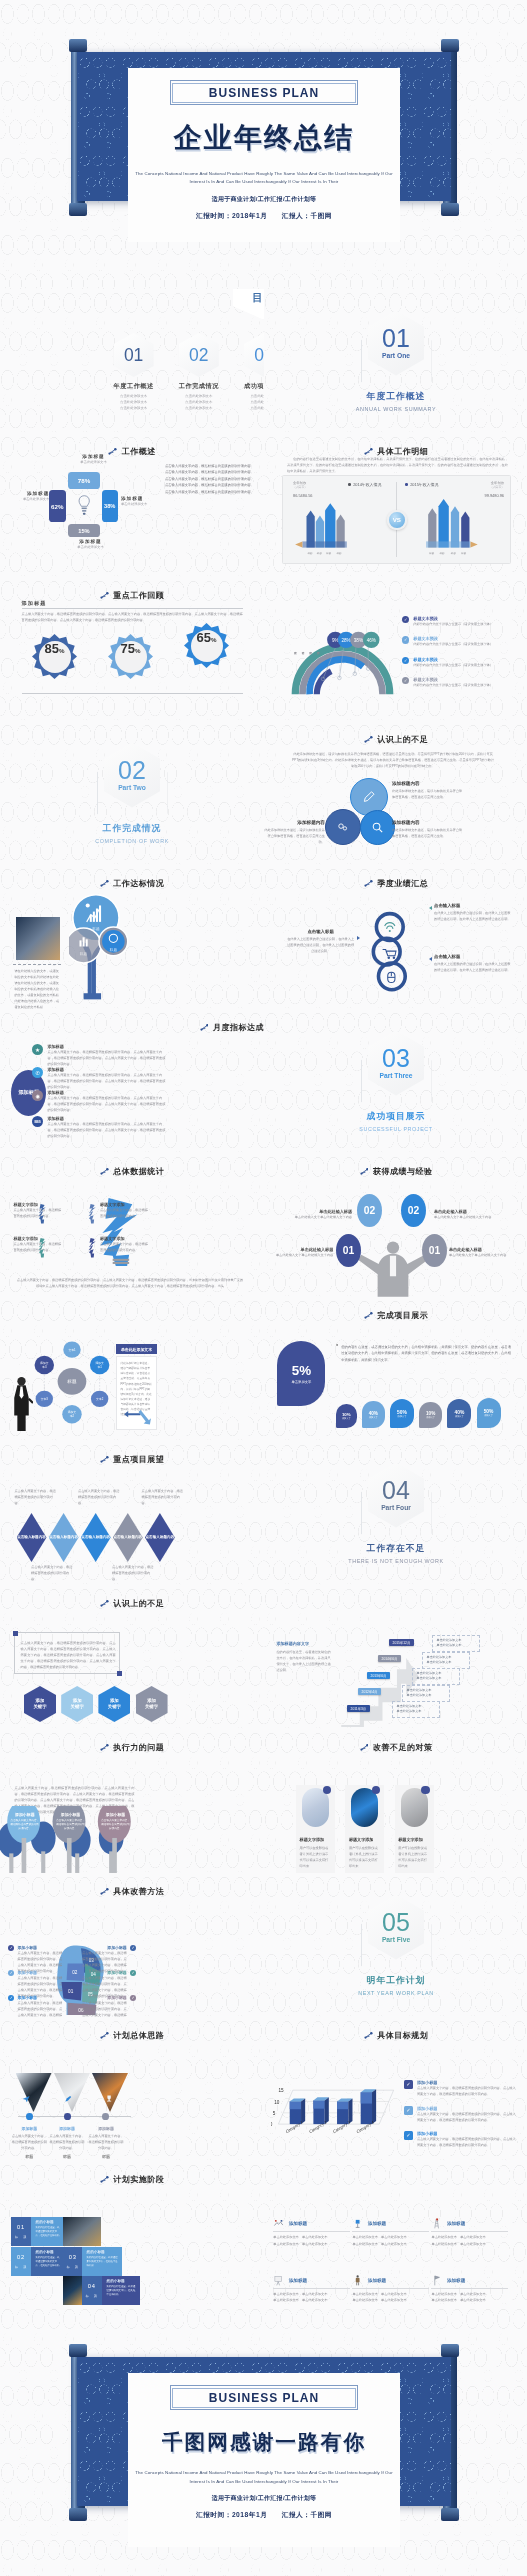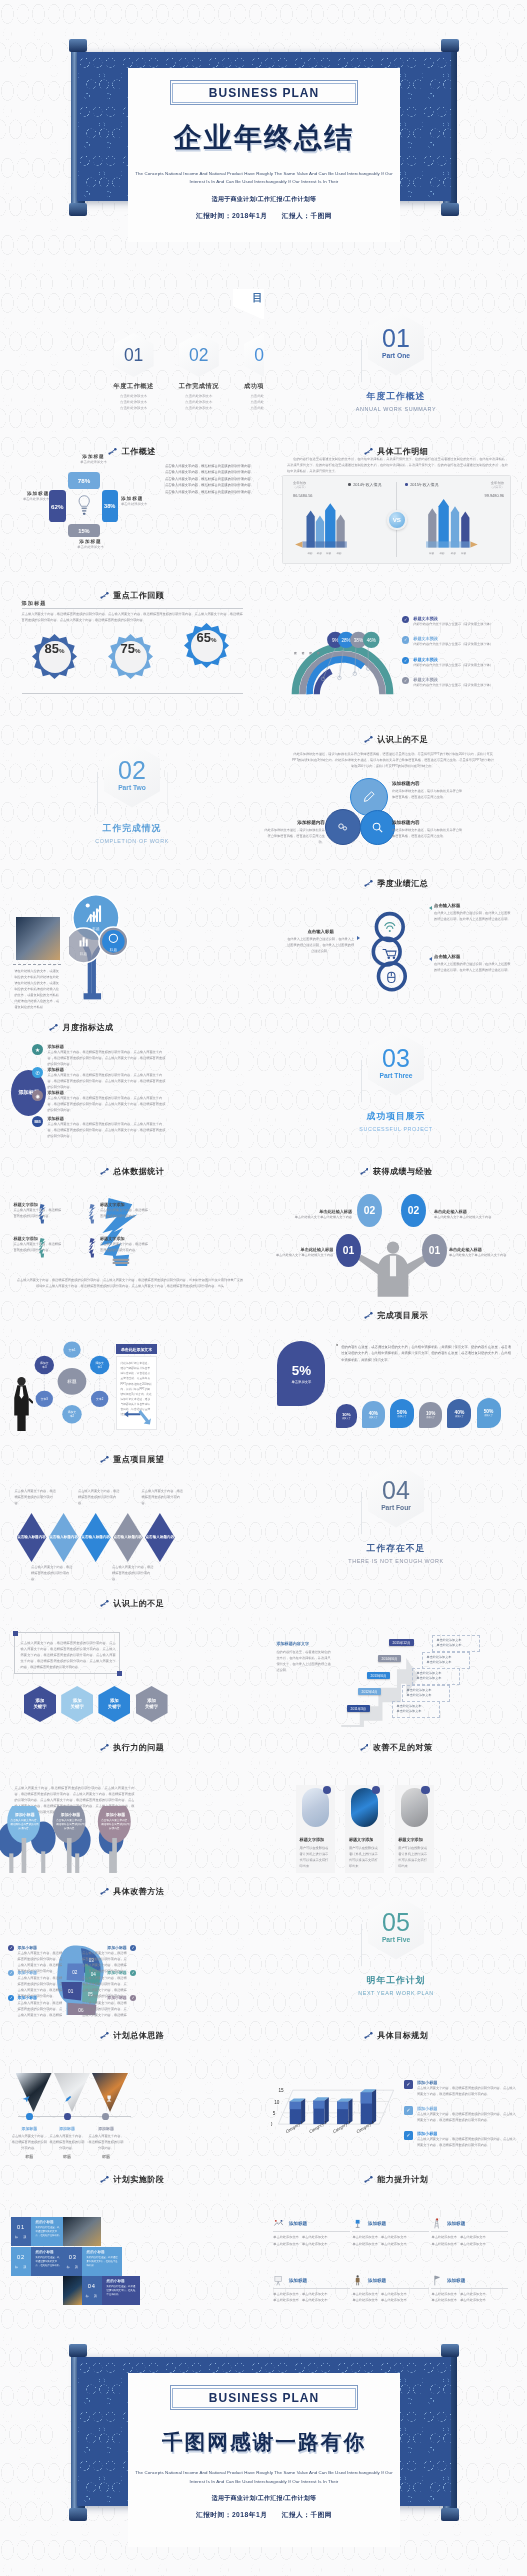--- a/index.html
+++ b/index.html
@@ -521,20 +521,29 @@
       </div>
       <div style="position:absolute;left:-2.1px;top:99px;width:63px;text-align:right">
         <div style="font-size:4.6px;font-weight:bold;color:#3a3a3a">添加标题内容</div>
         <div class="ptxt" style="margin-top:1.5px">此处添加详细文本描述，建议与标题相关并符合整体语言风格，语言描述尽量简洁生动。</div>
       </div>
     </div>
   </div>
 
   <div class="row">
     <div class="slide cloudbg">
+      <div class="shead">
+        <svg class="bolt" viewBox="0 0 24 24">
+            <circle cx="4" cy="18" r="3" fill="#2f5293"></circle>
+            <circle cx="20" cy="6" r="3.4" fill="#2f5293"></circle>
+            <path d="M5 17 L19 7" stroke="#2f5293" stroke-width="2.4" fill="none"></path>
+            <path d="M5 17 L15 14" stroke="#2f5293" stroke-width="2.2" fill="none"></path>
+          </svg>
+        <h3>工作达标情况</h3>
+      </div>
       <div class="imgph" style="position:absolute;left:15.5px;top:52px;width:44px;height:43px"></div>
       <div style="position:absolute;left:13.4px;top:99px;width:48px;height:1.5px;border-top:0.5px dashed #9aa1ad"></div>
       <p class="ptxt" style="position:absolute;left:14.4px;top:103px;width:47px">请在此处输入您的文本，或者复制您的文本粘贴到此处请在此处请在此处输入您的文本，或者复制您的文本粘贴请在此处输入您的文本，或者复制您的文本粘贴此处请在此处输入您的文本，或者复制您的文本粘贴</p>
       <svg style="position:absolute;left:69px;top:23px" width="98" height="116" viewBox="0 0 190 226">
         <path d="M42 210 L42 140 L58 140 L58 118 L44 98 M58 140 L74 118 M58 140 L58 120" stroke="#3f66a8" stroke-width="0" fill="none"></path>
         <path d="M36 214 L36 140 C36 128 26 118 24 104 L34 108 C40 118 44 126 44 136 L44 214 Z" fill="#3f66a8"></path>
         <path d="M44 214 L44 136 C44 124 56 116 62 104 L68 112 C62 122 52 130 52 142 L52 214 Z" fill="#3f66a8"></path>
         <rect x="28" y="205" width="34" height="12" fill="#3f66a8"></rect>
         <circle cx="52" cy="58" r="45" fill="#5b9fd8"></circle>
         <circle cx="52" cy="58" r="45" fill="none" stroke="#fff" stroke-width="3"></circle>
@@ -595,21 +604,21 @@
         <div class="ptxt" style="margin-top:1.5px">在此录入上述图表的综合描述说明，在此录入上述图表的综合描述说明，在此录入上述图表的综合描述说明。</div>
       </div>
       <div style="position:absolute;left:93px;top:71px;width:0;height:0;border-left:3.1px solid #3f66a8;border-top:2.1px solid transparent;border-bottom:2.1px solid transparent"></div>
       <div style="position:absolute;left:165px;top:41px;width:0;height:0;border-right:3.1px solid #4e9b9b;border-top:2.1px solid transparent;border-bottom:2.1px solid transparent"></div>
       <div style="position:absolute;left:165px;top:92px;width:0;height:0;border-right:3.1px solid #3f66a8;border-top:2.1px solid transparent;border-bottom:2.1px solid transparent"></div>
     </div>
   </div>
 
   <div class="row">
     <div class="slide cloudbg">
-      <div class="shead" style="justify-content:flex-start;padding-left:49px">
+      <div class="shead" style="justify-content:flex-end;padding-left:49px">
         <svg class="bolt" viewBox="0 0 24 24">
             <circle cx="4" cy="18" r="3" fill="#2f5293"></circle>
             <circle cx="20" cy="6" r="3.4" fill="#2f5293"></circle>
             <path d="M5 17 L19 7" stroke="#2f5293" stroke-width="2.4" fill="none"></path>
             <path d="M5 17 L15 14" stroke="#2f5293" stroke-width="2.2" fill="none"></path>
           </svg>
         <h3>月度指标达成</h3>
       </div>
       <div class="circ" style="position:absolute;left:11.3px;top:61px;width:35px;height:46px;border-radius:50%;background:#3f4f96;font-size:5.2px;font-weight:bold;text-align:center;line-height:1.5;padding:0 5.2px">添加标题</div>
       <div style="position:absolute;left:32px;top:35px;width:134px">
@@ -1254,29 +1263,20 @@
         <span style="font-size:5.7px;letter-spacing:1px">04</span>
         <span style="font-size:3.1px;margin-top:4.1px;letter-spacing:1px;opacity:.85">标　题</span>
       </div>
       <div style="position:absolute;left:102px;top:115px;width:38px;height:29px;background:#3f4f96;color:#fff;padding:3.1px 3.1px 0 4.6px">
         <div style="font-size:3.6px;font-weight:bold;color:#dbe9f7">您的小标题</div>
         <div style="font-size:2.4px;line-height:1.8;margin-top:1.5px;color:#eaf2fb">您的内容打在这里，或者通过复制您的文本后，在此框中选择粘贴</div>
       </div>
     </div>
 
     <div class="slide cloudbg">
-      <div class="shead">
-        <svg class="bolt" viewBox="0 0 24 24">
-            <circle cx="4" cy="18" r="3" fill="#2f5293"></circle>
-            <circle cx="20" cy="6" r="3.4" fill="#2f5293"></circle>
-            <path d="M5 17 L19 7" stroke="#2f5293" stroke-width="2.4" fill="none"></path>
-            <path d="M5 17 L15 14" stroke="#2f5293" stroke-width="2.2" fill="none"></path>
-          </svg>
-        <h3>能力提升计划</h3>
-      </div>
       <div style="position:absolute;left:9.3px;top:57px;display:grid;grid-template-columns:repeat(3,77px);gap:3.1px 2.1px">
         <div>
           <div style="display:flex;align-items:center;gap:4.1px">
             <svg width="11.3" height="11.3" viewBox="0 0 24 24">
                 <path d="M3 16 L8 10 L12 13 L16 9 L21 15" stroke="#7d8594" stroke-width="1.6" fill="none"></path>
                 <circle cx="6" cy="6" r="2" fill="#c0392b"></circle>
                 <circle cx="18" cy="6" r="2" fill="#2f5293"></circle>
               </svg>
             <span style="font-size:4.6px;font-weight:bold;color:#3f6fa8">添加标题</span>
           </div>

